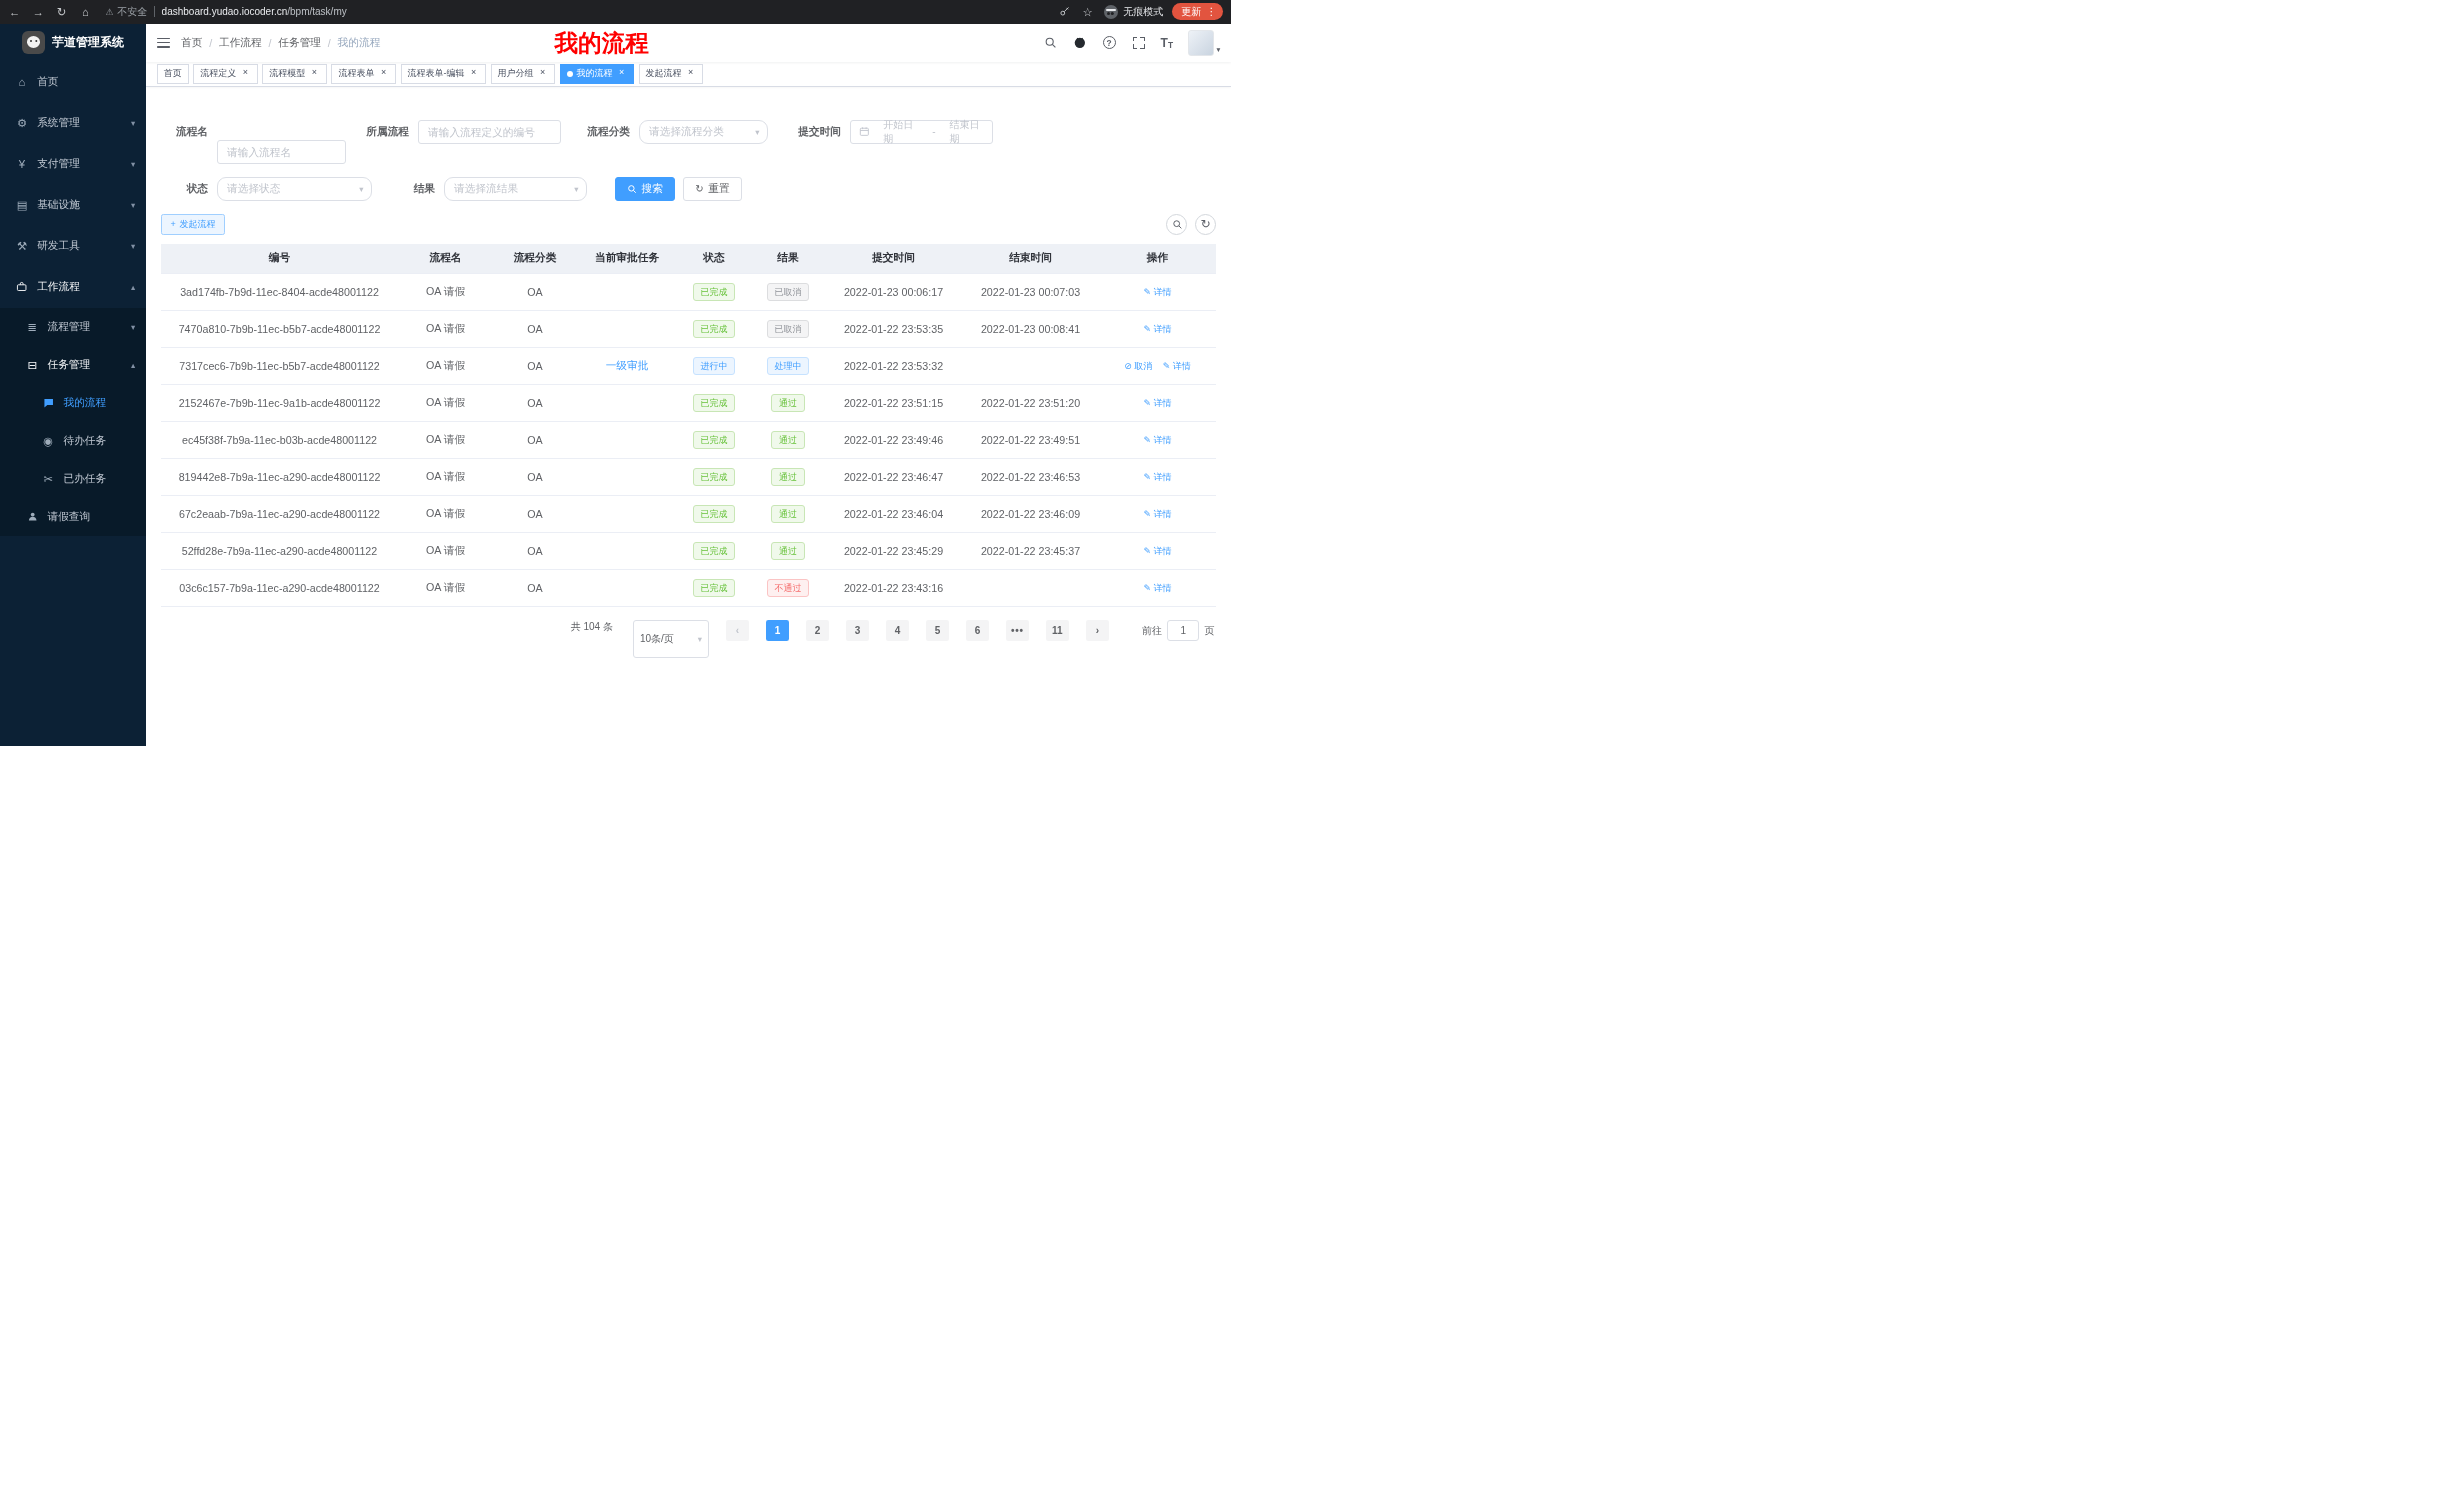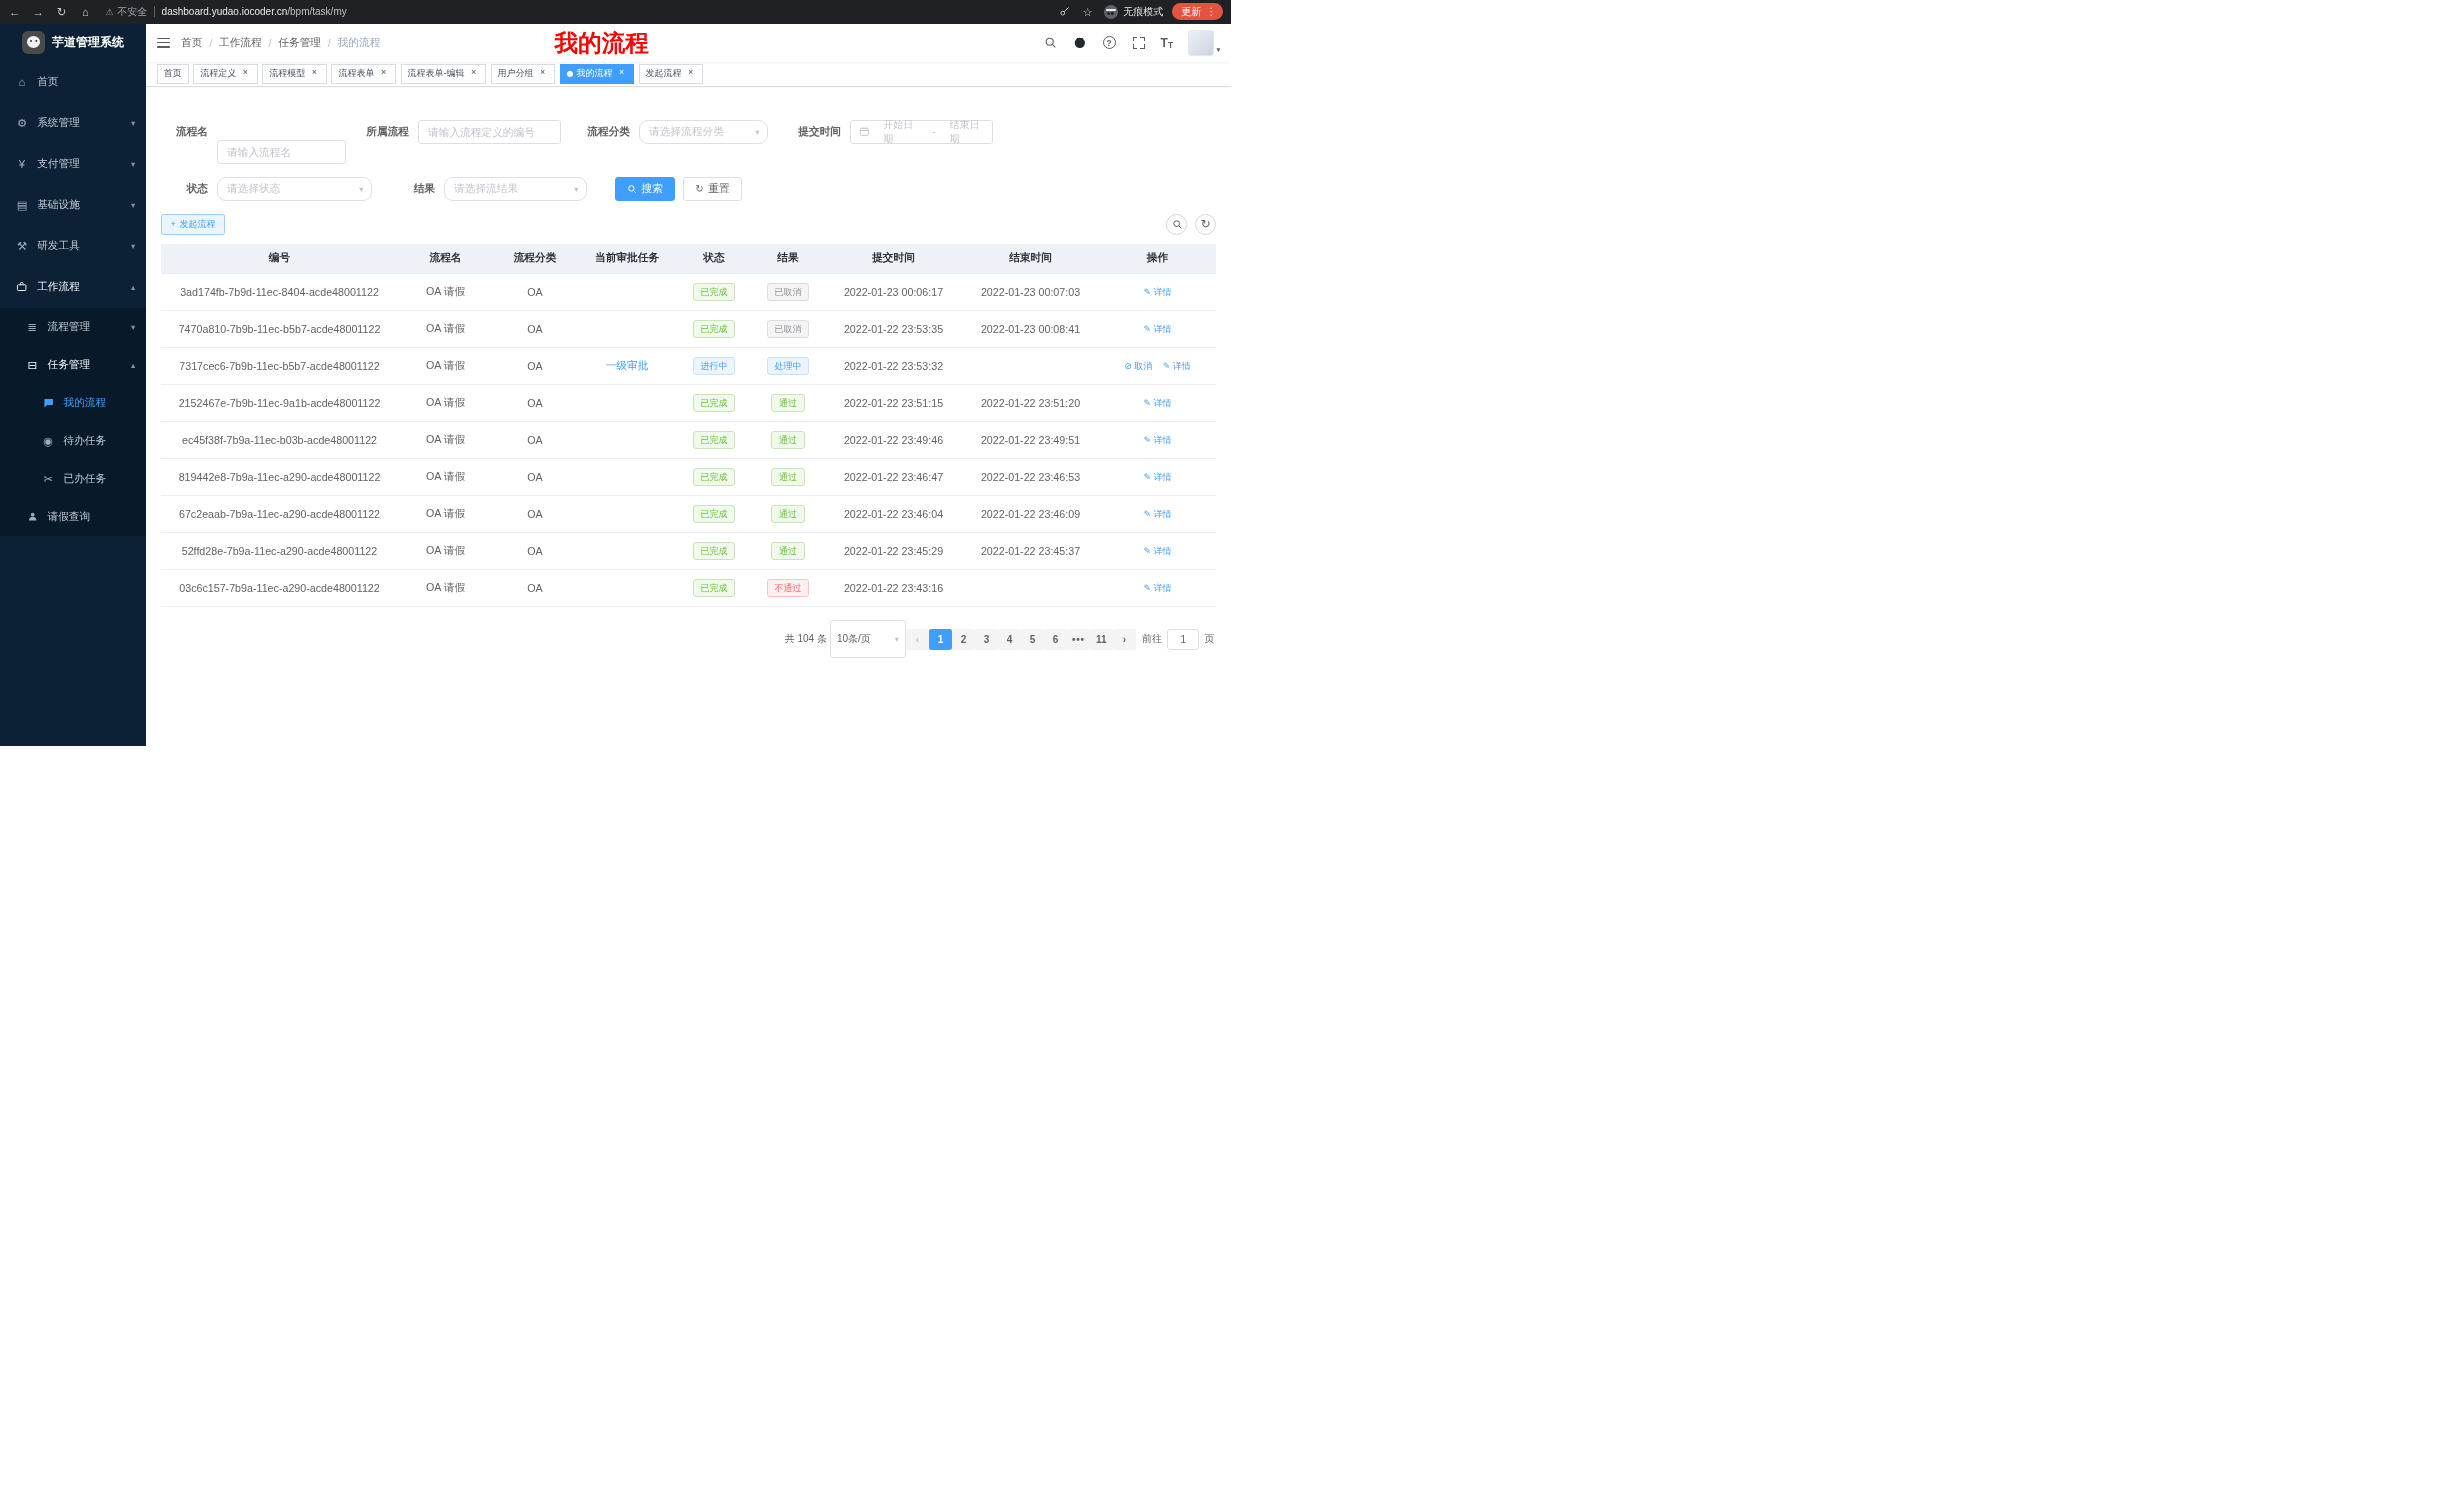--- a/index.html
+++ b/index.html
@@ -106,29 +106,29 @@
   .tag{display:inline-block;height:18px;line-height:16.7px;padding:0 6.8px;border-radius:3px;font-size:9px;border:0.8px solid transparent}
   .tag-success{color:#67c23a;background:#f0f9eb;border-color:#c8e6b5}
   .tag-info{color:#909399;background:#f4f4f5;border-color:#dcdddf}
   .tag-primary{color:#409eff;background:#ecf5ff;border-color:#c6e2ff}
   .tag-danger{color:#f56c6c;background:#fef0f0;border-color:#fbc4c4}
   .link{color:#409eff;font-size:9px;cursor:pointer;display:inline-flex;align-items:center;gap:2.3px}
   .link + .link{margin-left:7.6px}
   .task-link{color:#409eff;cursor:pointer}
 
   
-  .pagination{display:flex;align-items:center;justify-content:flex-end;gap:0;padding:13px 1.5px 0;font-size:10px;color:#606266}
+  .pagination{display:flex;align-items:flex-start;justify-content:flex-end;gap:17px;padding:13px 1.5px 0;font-size:10px;color:#606266}
   .pg-total{margin-right:3px}
   .pg-size{width:76px;height:38px;border:0.8px solid #dcdfe6;border-radius:3px;display:flex;align-items:center;justify-content:space-between;padding:0 6px;cursor:pointer;background:#fff}
   .pg-size .caret{color:#c0c4cc;font-size:8.4px}
   .pg-btn{min-width:23px;height:21px;padding:0 3px;border-radius:2.3px;background:#f4f4f5;display:flex;align-items:center;justify-content:center;cursor:pointer;font-weight:700;color:#606266}
   .pg-btn.disabled{color:#c0c4cc;cursor:default}
   .pg-btn.active{background:#409eff;color:#fff}
   .pg-dots{color:#606266;letter-spacing:0.8px;padding:0 1.5px}
-  .pg-goto{display:flex;align-items:center;gap:5.3px;margin-left:6px}
+  .pg-goto{display:flex;align-items:center;gap:5.3px;margin-left:16px}
   .goto-input{width:32px;height:21px;border:0.8px solid #dcdfe6;border-radius:3px;text-align:center;font-size:10px;color:#606266;outline:none}
   svg{display:block}
 </style>
 </head>
 <body>
 
 <div class="browser">
   <span class="b-icon">←</span>
   <span class="b-icon">→</span>
   <span class="b-icon">↻</span>

